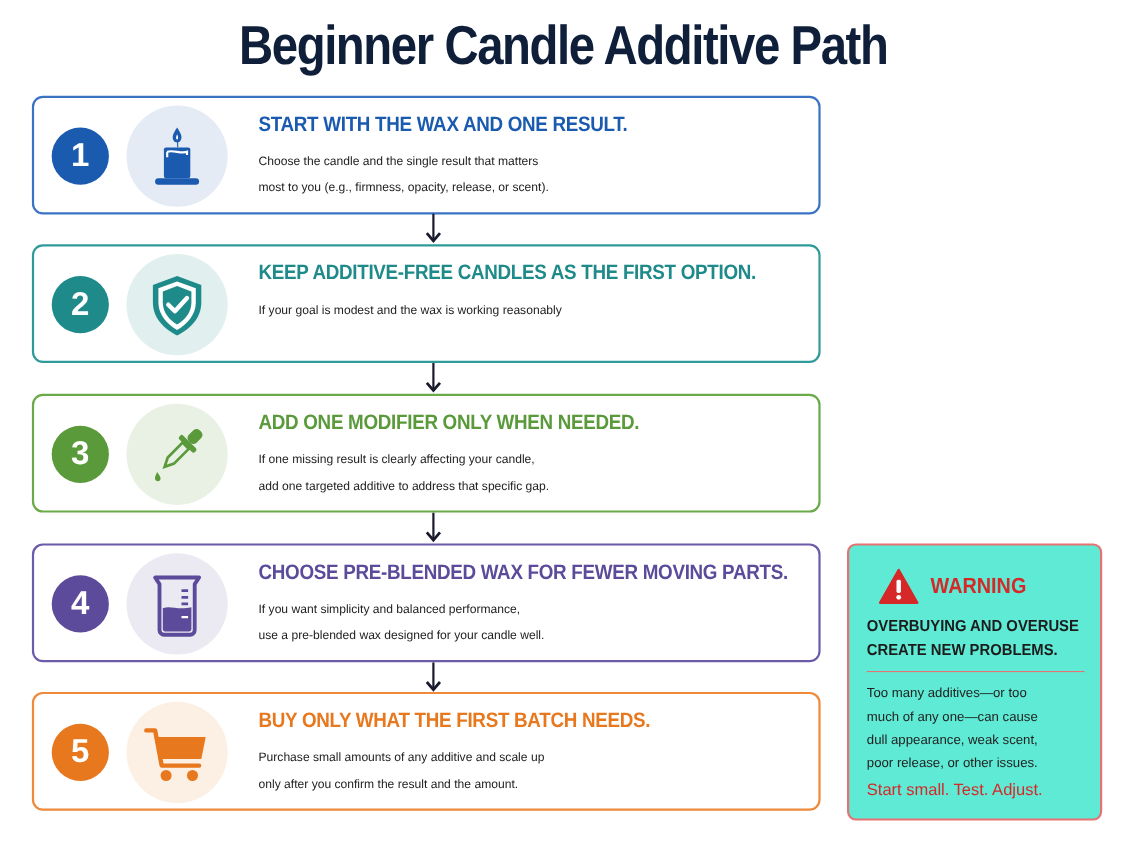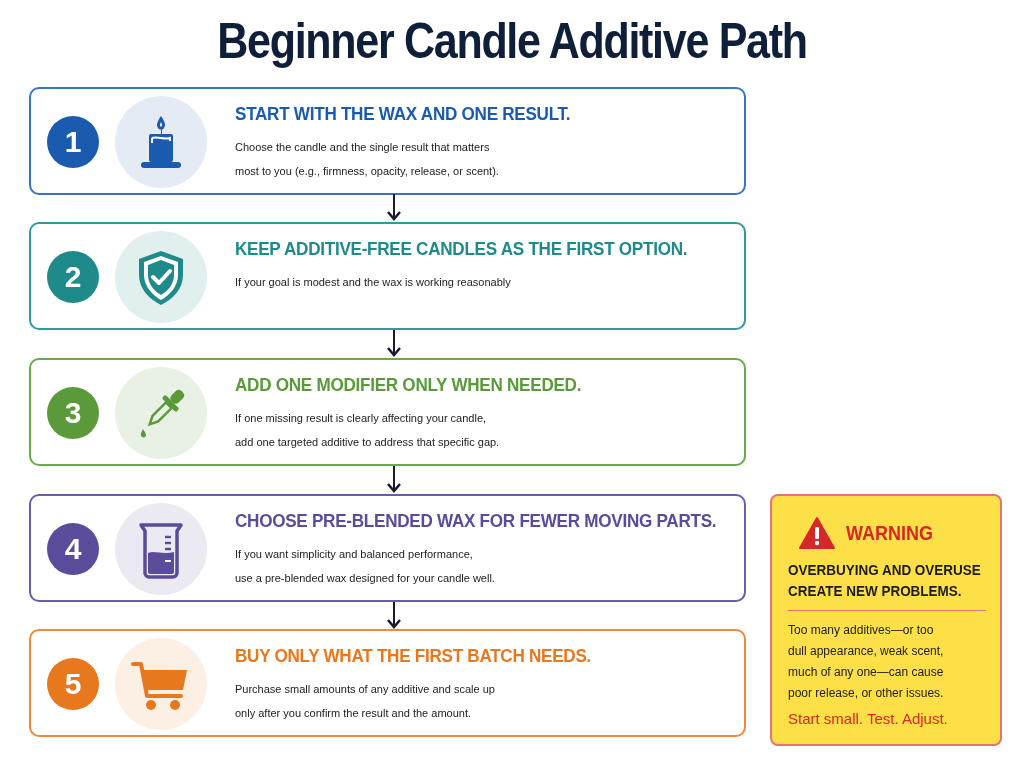--- a/index.html
+++ b/index.html
@@ -33,21 +33,21 @@
       position: absolute; left: 204px; top: 46px; font-size: 11px; line-height: 24px; color: #222;
       white-space: nowrap;
     }
 
     .arrow {
       position: absolute; left: 386px; width: 16px; height: 28px;
     }
 
     .warning {
       position: absolute; left: 770px; top: 494px; width: 232px; height: 252px;
-      background: #fde047; border: 2px solid #e57373; border-radius: 8px;
+      background: #5eead4; border: 2px solid #e57373; border-radius: 8px;
     }
     .warn-head { position: absolute; left: 26px; top: 20px; display: flex; align-items: center; }
     .warn-head svg { width: 38px; height: 34px; }
     .warn-title { margin-left: 10px; font-weight: 700; font-size: 20px; color: #d62828; transform: scaleX(0.9); transform-origin: left; }
     .warn-sub {
       position: absolute; left: 16px; top: 64px; width: 205px; font-weight: 700; font-size: 14.5px;
       line-height: 21px; color: #1c1c1c; transform: scaleX(0.93); transform-origin: left; white-space: nowrap;
     }
     .warn-rule { position: absolute; left: 16px; top: 114px; width: 198px; height: 1px; background: #e57373; }
     .warn-body {
@@ -181,18 +181,18 @@
     </svg>
     <span class="warn-title">WARNING</span>
   </div>
   <div class="warn-sub">
     <div>OVERBUYING AND OVERUSE</div>
     <div>CREATE NEW PROBLEMS.</div>
   </div>
   <div class="warn-rule"></div>
   <div class="warn-body">
     <div>Too many additives—or too</div>
+    <div>much of any one—can cause</div>
     <div>dull appearance, weak scent,</div>
-    <div>much of any one—can cause</div>
     <div>poor release, or other issues.</div>
   </div>
   <div class="warn-foot">Start small. Test. Adjust.</div>
 </div>
 
 </body></html>

